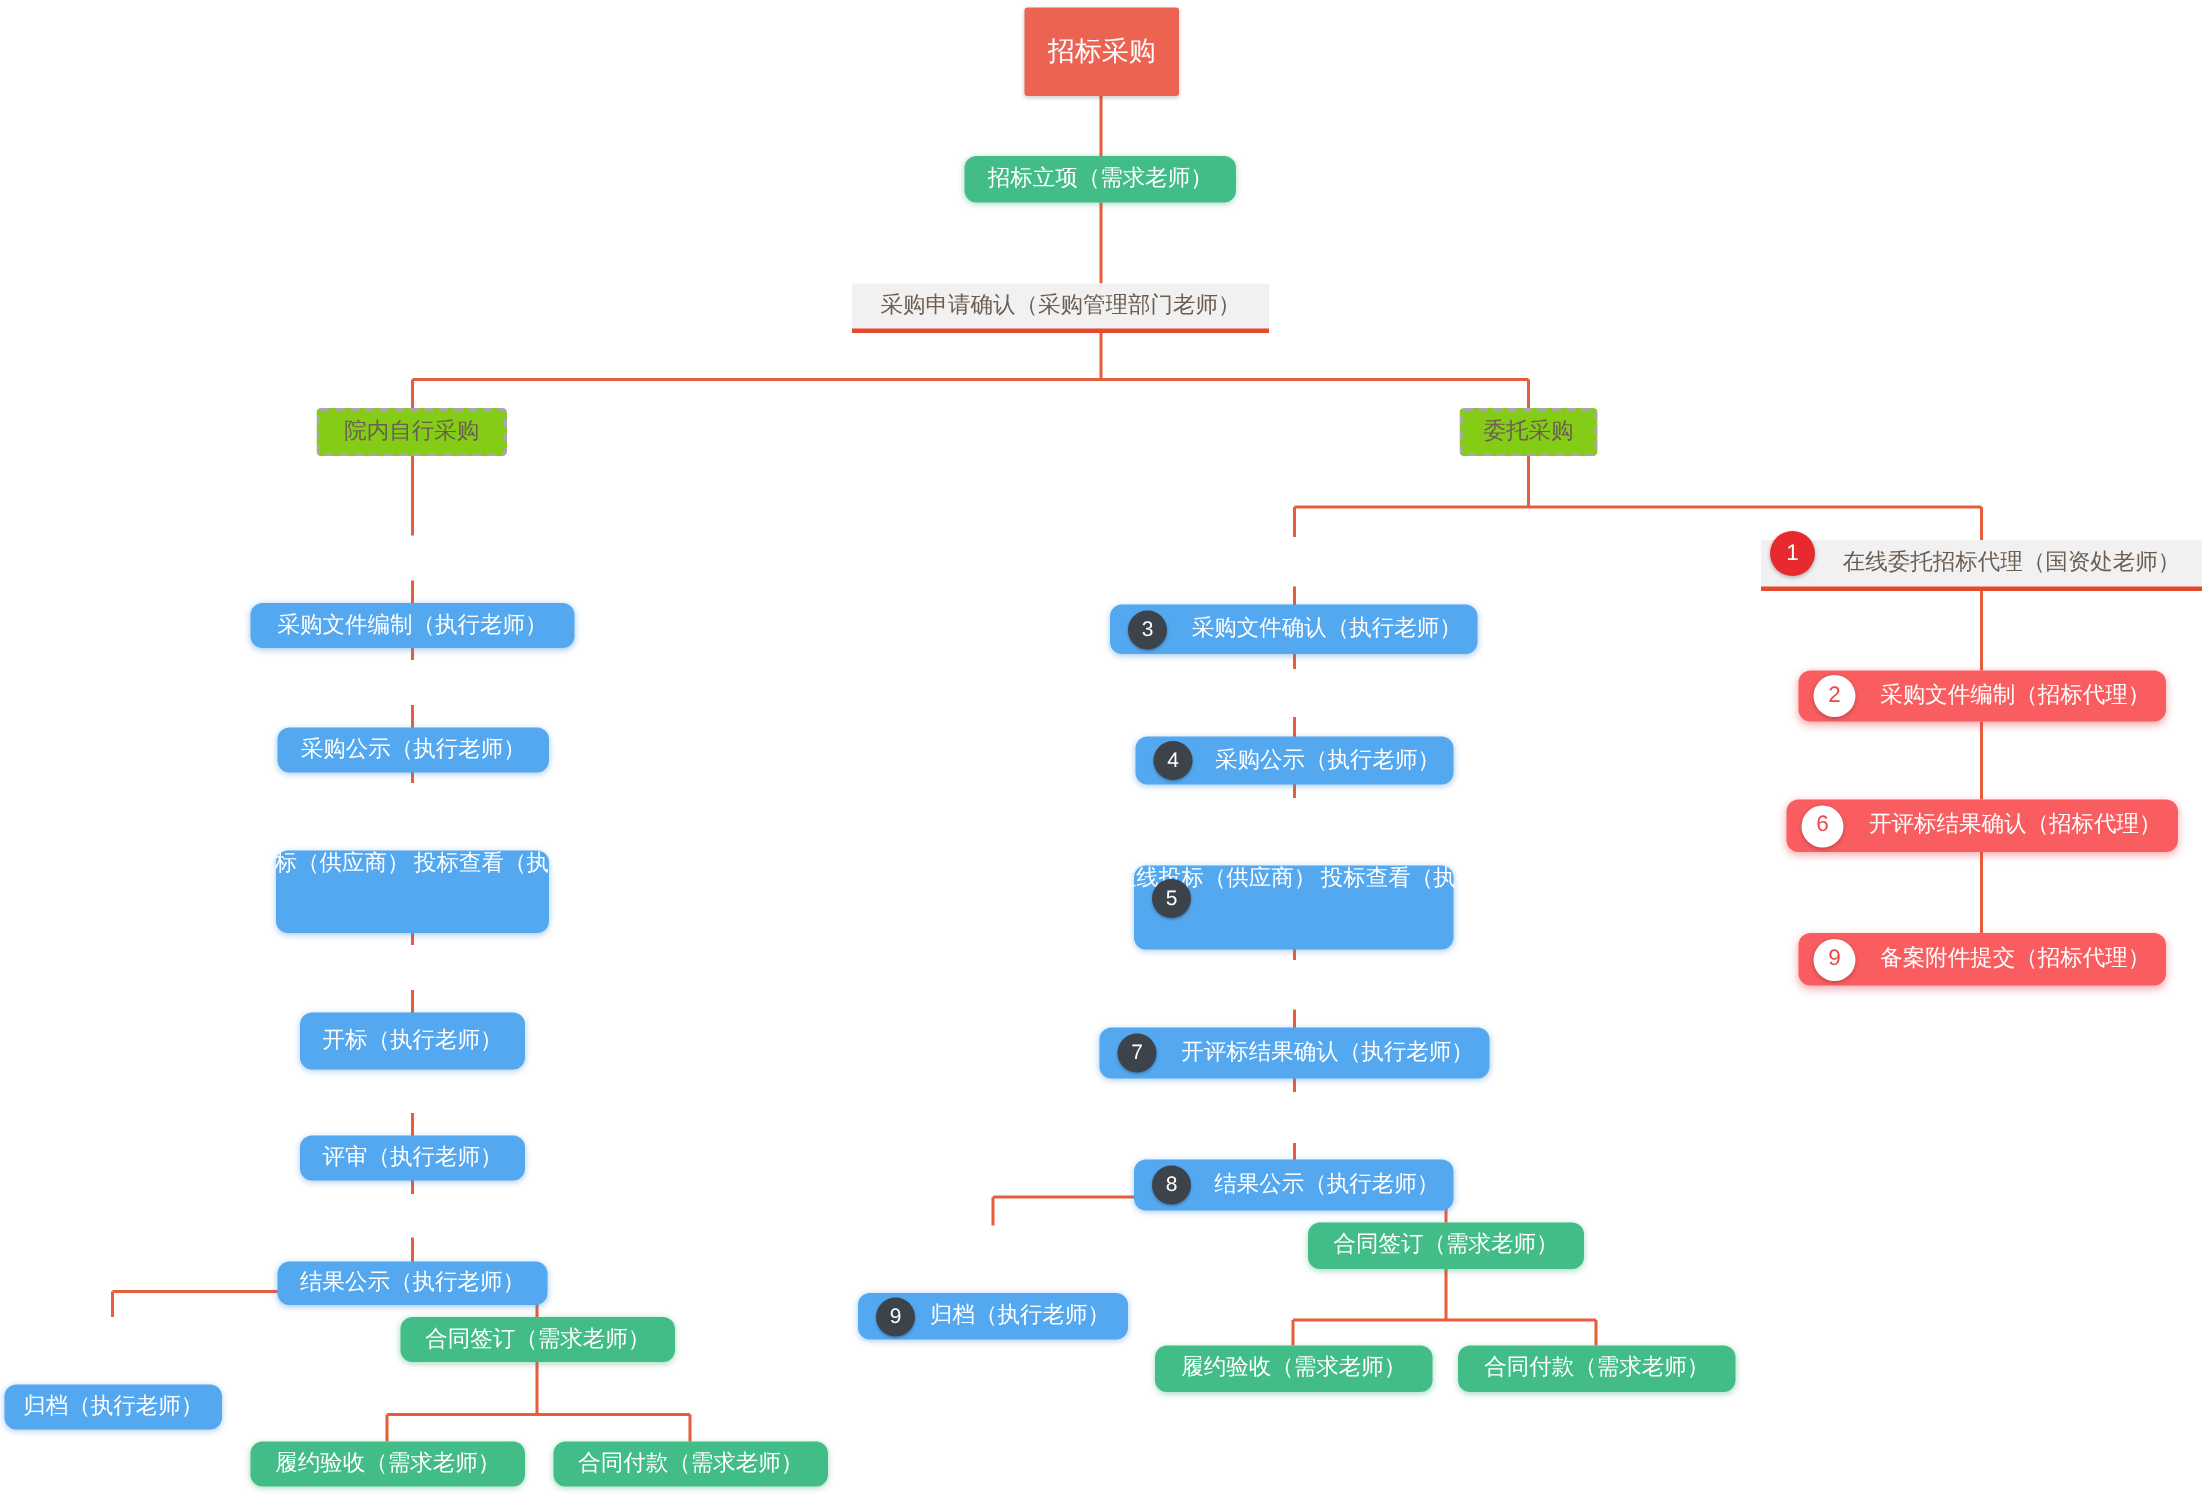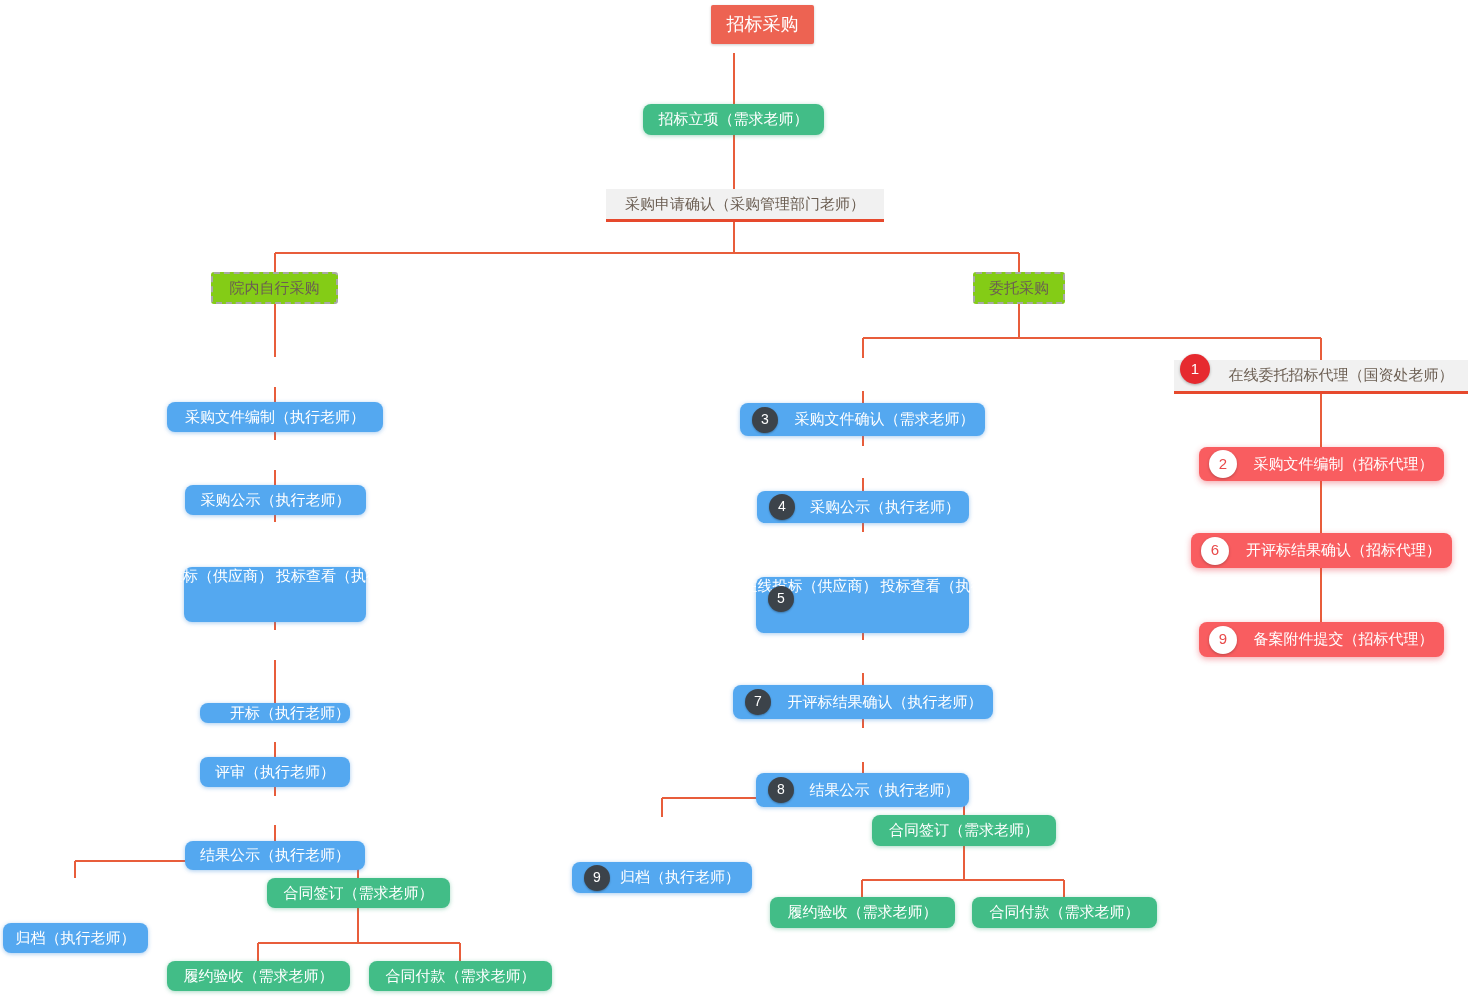--- a/index.html
+++ b/index.html
@@ -57,50 +57,50 @@
       M75 861 H358  M75 861 V878  M358 861 V878
       M358 908 V943  M258 943 H460  M258 943 V961  M460 943 V961
       M1019 304 V338
       M863 338 H1321  M863 338 V358  M1321 338 V360
       M863 391 V446  M863 478 V532  M863 588 V640  M863 673 V728
       M863 762 V798  M662 798 H964  M662 798 V817  M964 798 V815
       M964 846 V880  M862 880 H1064  M862 880 V897  M1064 880 V897
       M1321 394 V447  M1321 481 V533  M1321 568 V622"></path>
   </svg>
 
-  <div class="node rootbox" style="left:683px;top:5px;width:103px;height:39px;margin-left:28px;">
+  <div class="node rootbox" style="left:683px;top:5px;width:103px;height:59px;">
     <span class="lbl">招标采购</span>
   </div>
 
   <div class="node green" style="left:643px;top:104px;width:181px;height:31px;">
     <span class="lbl">招标立项（需求老师）</span>
   </div>
 
-  <div class="node graybox" style="left:606px;top:189px;width:278px;height:33px;">
+  <div class="node graybox" style="left:568px;top:189px;width:278px;height:33px;">
     <span class="lbl">采购申请确认（采购管理部门老师）</span>
   </div>
 
   <div class="node dashed" style="left:211px;top:272px;width:127px;height:32px;">
     <span class="lbl">院内自行采购</span>
   </div>
   <div class="node dashed" style="left:973px;top:272px;width:92px;height:32px;">
     <span class="lbl">委托采购</span>
   </div>
 
   <div class="node blue" style="left:167px;top:357px;width:216px;height:30px;">
     <span class="lbl">采购文件编制（执行老师）</span>
   </div>
   <div class="node blue" style="left:185px;top:440px;width:181px;height:30px;">
     <span class="lbl">采购公示（执行老师）</span>
   </div>
   <div class="node blue multiline pad14" style="left:184px;top:522px;width:182px;height:55px;">
     <span class="lbl">在线投标（供应商）</span>
     <span class="lbl">投标查看（执行老师）</span>
   </div>
-  <div class="node blue" style="left:200px;top:658px;width:150px;height:20px;justify-content:flex-end;">
+  <div class="node blue" style="left:200px;top:630px;width:150px;height:38px;">
     <span class="lbl">开标（执行老师）</span>
   </div>
   <div class="node blue" style="left:200px;top:712px;width:150px;height:30px;">
     <span class="lbl">评审（执行老师）</span>
   </div>
   <div class="node blue" style="left:185px;top:796px;width:180px;height:29px;">
     <span class="lbl">结果公示（执行老师）</span>
   </div>
   <div class="node blue" style="left:3px;top:878px;width:145px;height:30px;">
     <span class="lbl">归档（执行老师）</span>
@@ -110,21 +110,21 @@
   </div>
   <div class="node green" style="left:167px;top:961px;width:183px;height:30px;">
     <span class="lbl">履约验收（需求老师）</span>
   </div>
   <div class="node green" style="left:369px;top:961px;width:183px;height:30px;">
     <span class="lbl">合同付款（需求老师）</span>
   </div>
 
   <div class="node blue padbadge" style="left:740px;top:358px;width:245px;height:33px;">
     <span class="badge dark">3</span>
-    <span class="lbl">采购文件确认（需求老师）</span>
+    <span class="lbl">采购文件确认（执行老师）</span>
   </div>
   <div class="node blue padbadge" style="left:757px;top:446px;width:212px;height:32px;">
     <span class="badge dark">4</span>
     <span class="lbl">采购公示（执行老师）</span>
   </div>
   <div class="node blue multiline" style="left:756px;top:532px;width:213px;height:56px;padding-left:48px;">
     <span class="badge dark" style="top:22px;">5</span>
     <span class="lbl">在线投标（供应商）</span>
     <span class="lbl">投标查看（执行老师）</span>
   </div>

